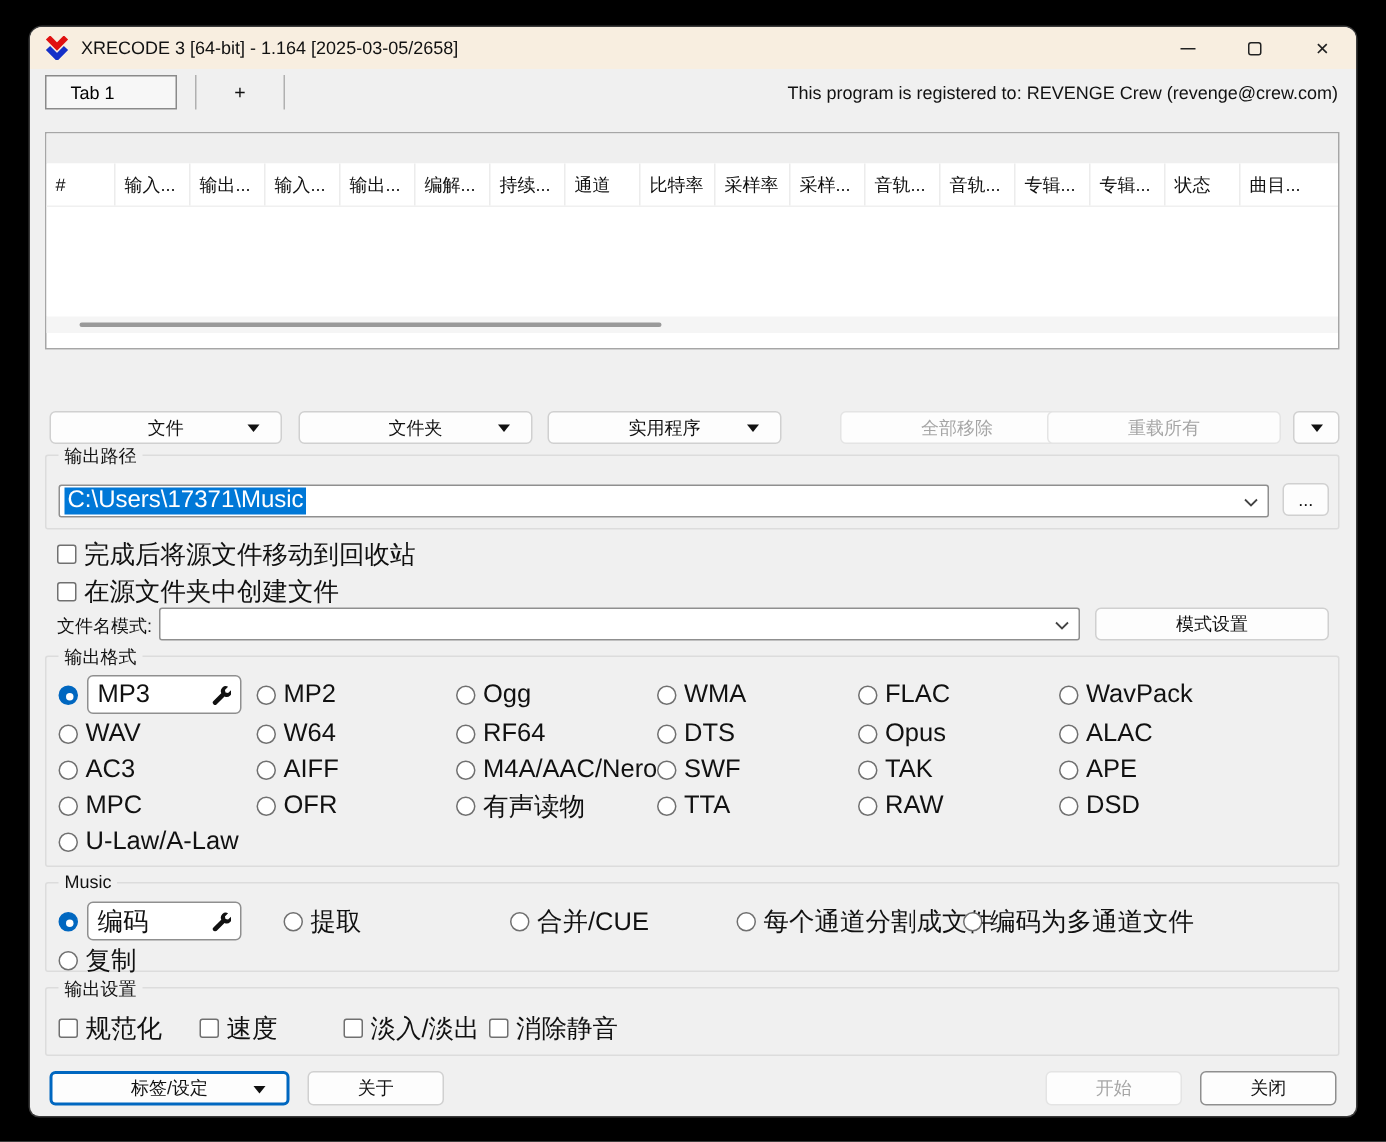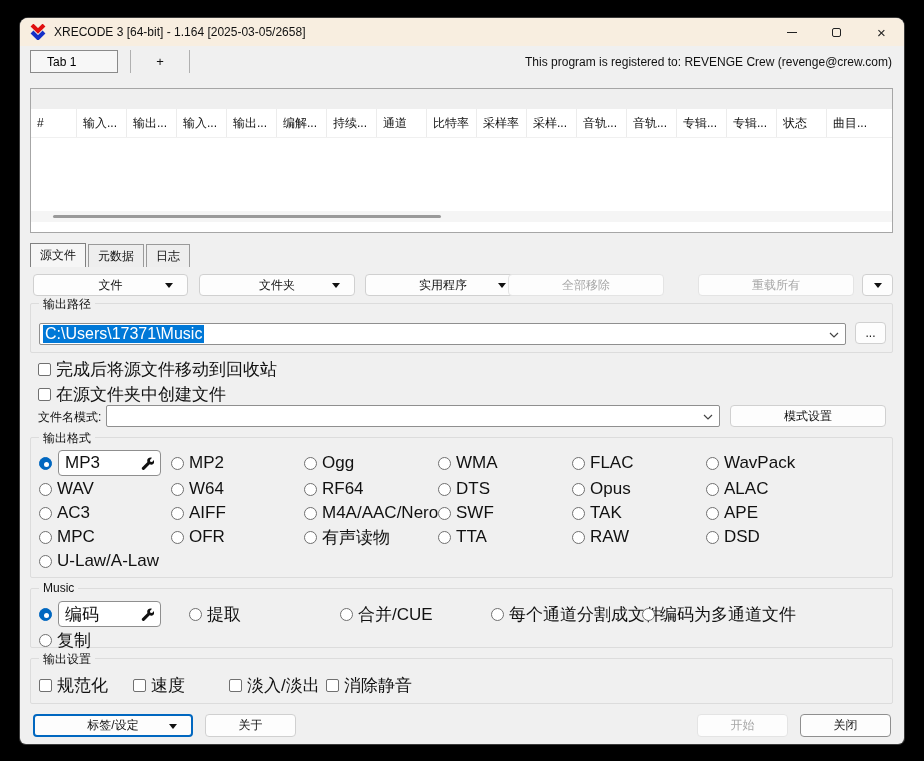--- a/index.html
+++ b/index.html
@@ -129,46 +129,35 @@
       <div class="hcell">专辑...</div>
       <div class="hcell">状态</div>
       <div class="hcell clast">曲目...</div>
     </div>
     <div class="tbl-body"></div>
     <div class="hscroll">
       <div class="hthumb"></div>
     </div>
   </div>
 
-  <div class="view-tabs">
-    <div class="vtab active">
-        <span>源文件</span>
-      </div>
-    <div class="vtab">
-        <span>元数据</span>
-      </div>
-    <div class="vtab">
-        <span>日志</span>
-      </div>
-  </div>
 
   <div class="toolbar">
     <div class="btn" style="left:13px; width:155px;">
       <span>文件</span>
       <span class="tri-down tri-abs"></span>
     </div>
     <div class="btn" style="left:179px; width:156px;">
       <span>文件夹</span>
       <span class="tri-down tri-abs"></span>
     </div>
     <div class="btn" style="left:345px; width:156px;">
       <span>实用程序</span>
       <span class="tri-down tri-abs"></span>
     </div>
-    <div class="btn disabled" style="left:488px; width:156px;justify-content:center;">
+    <div class="btn disabled" style="left:540px; width:156px;justify-content:center;">
       <span>全部移除</span>
     </div>
     <div class="btn disabled" style="left:678px; width:156px;">
       <span>重载所有</span>
     </div>
     <div class="btn" style="left:842px; width:31px;">
       <span class="tri-down"></span>
     </div>
   </div>
 

